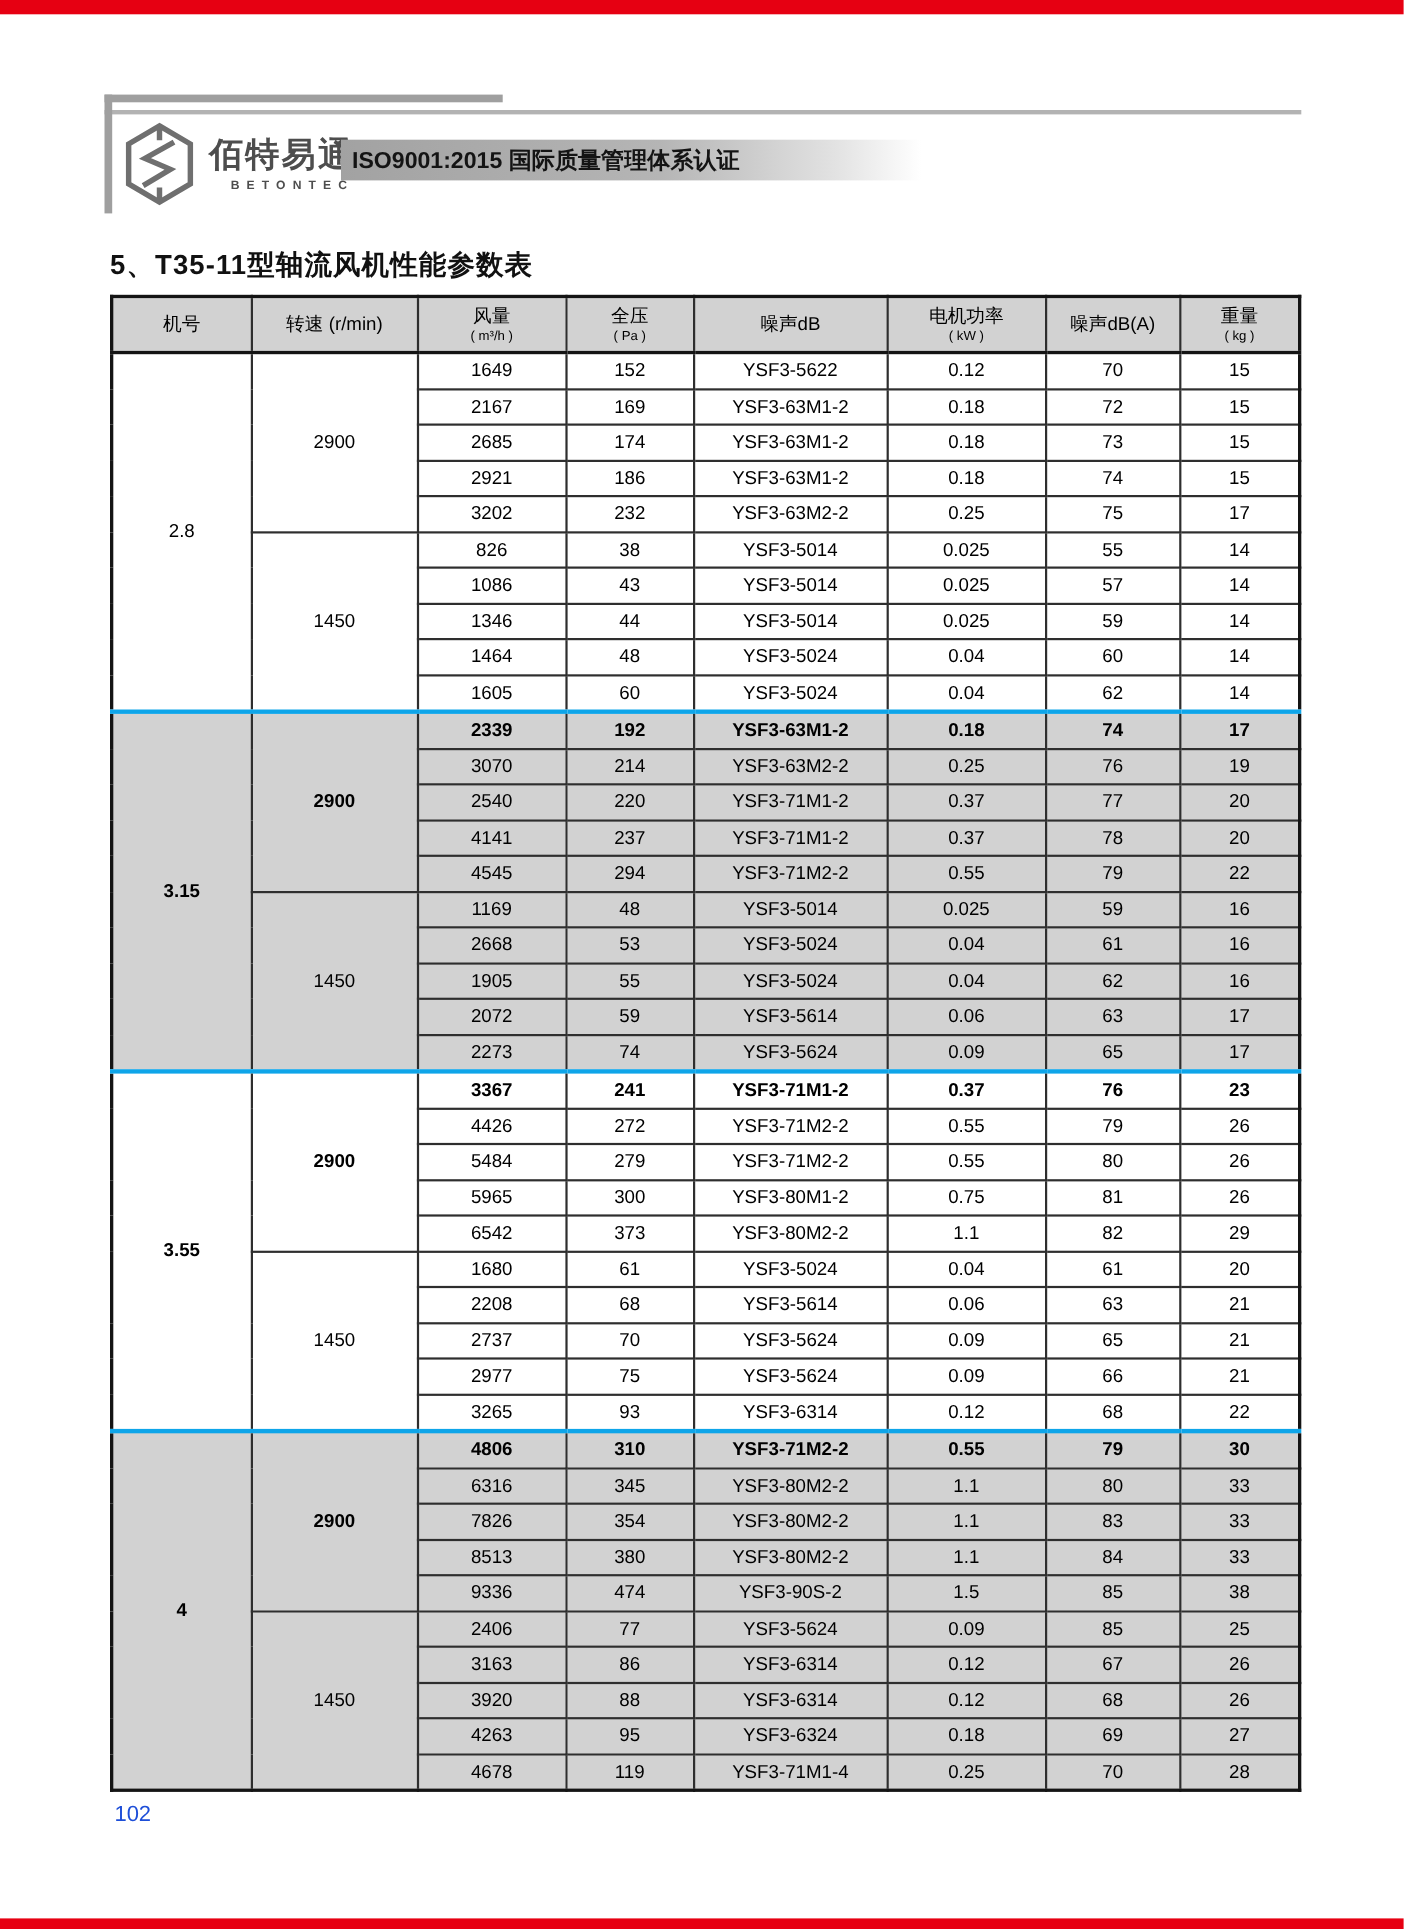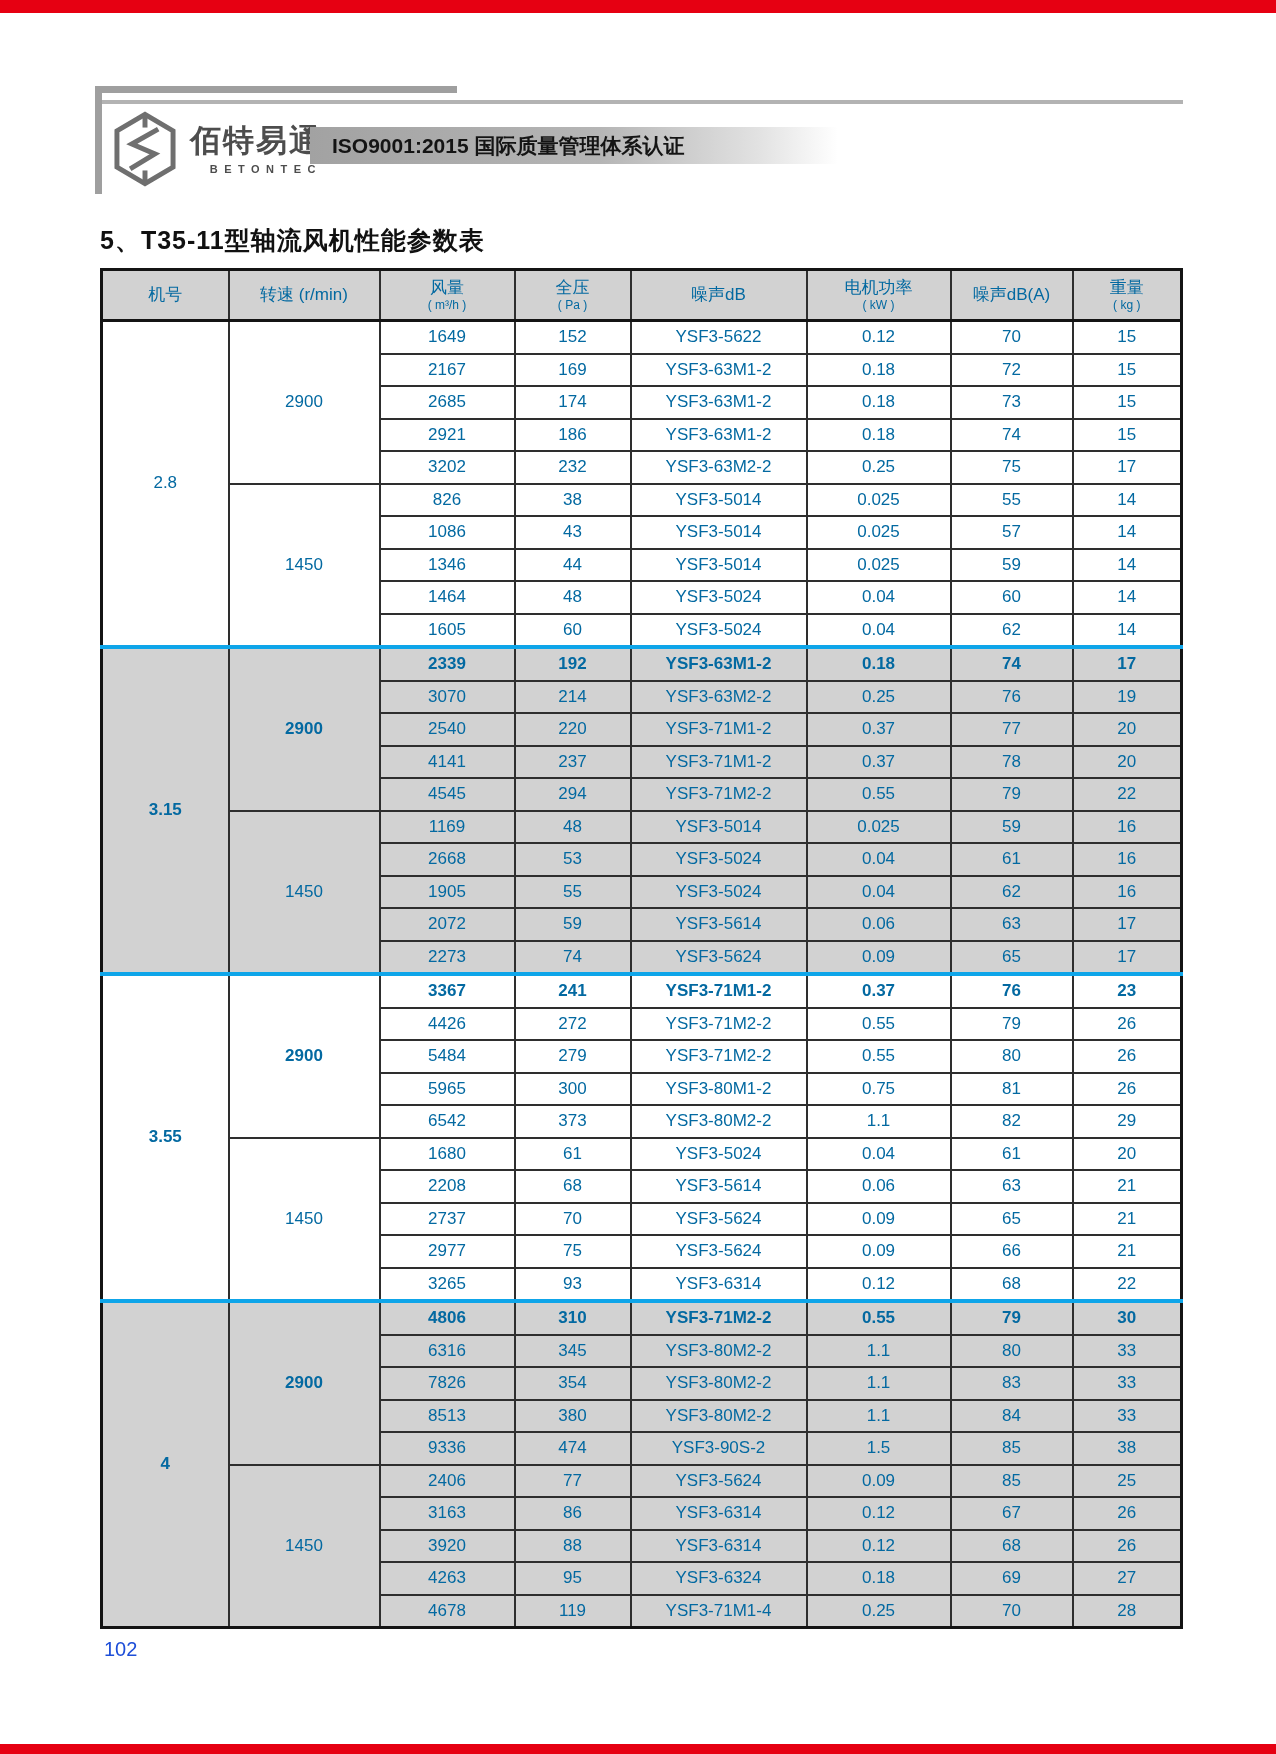--- a/index.html
+++ b/index.html
@@ -17,30 +17,30 @@
 
   .logo { position:absolute; left:112px; top:110px; display:flex; align-items:flex-start; }
   .logo-icon { width:66px; height:78px; }
   .logo-text { margin-left:12px; display:flex; flex-direction:column;text-align:right; }
   .logo-cn { font-size:31px; font-weight:bold; color:#4d4d4d; letter-spacing:2px; line-height:1.1; margin-top:14px; }
   .logo-en { font-size:11px; font-weight:bold; color:#4d4d4d; letter-spacing:6.5px; margin-top:5px; padding-left:3px; }
 
   .iso-banner {
     position:absolute; left:310px; top:127px; width:528px; height:37px;
     background:linear-gradient(to right, #a2a2a2 0%, #b5b5b5 55%, #e2e2e2 85%, #ffffff 100%);
-    display:flex; align-items:center; box-sizing:border-box; padding-left:22px;
+    display:flex; align-items:center; box-sizing:border-box; padding-left:10px;
     font-size:21px; font-weight:bold; color:#141414;
   }
 
   .page-title { position:absolute; left:100px; top:224px; font-size:25px; font-weight:bold; color:#111; letter-spacing:1px; }
 
   .params-table {
     position:absolute; left:100px; top:268px; width:1082px;
     border-collapse:collapse; table-layout:fixed;
-    font-size:17px; color:#0369a1;
+    font-size:17px; color:#000000;
   }
   .params-table th, .params-table td {
     border:2px solid #2e2e2e; text-align:center; vertical-align:middle; padding:0;
     font-weight:400; line-height:1.2; overflow:hidden;
   }
   .params-table { border:3px solid #141414; }
   .params-table thead th { height:48px; background:#d2d2d2; border-bottom:3px solid #141414; }
   .params-table tbody td { height:30.5px; background:#ffffff; }
   .params-table tbody tr.shaded td { background:#d2d2d2; }
   .params-table tbody tr.group-start td { border-top:4px solid #0ea5e9;font-weight:bold; }

